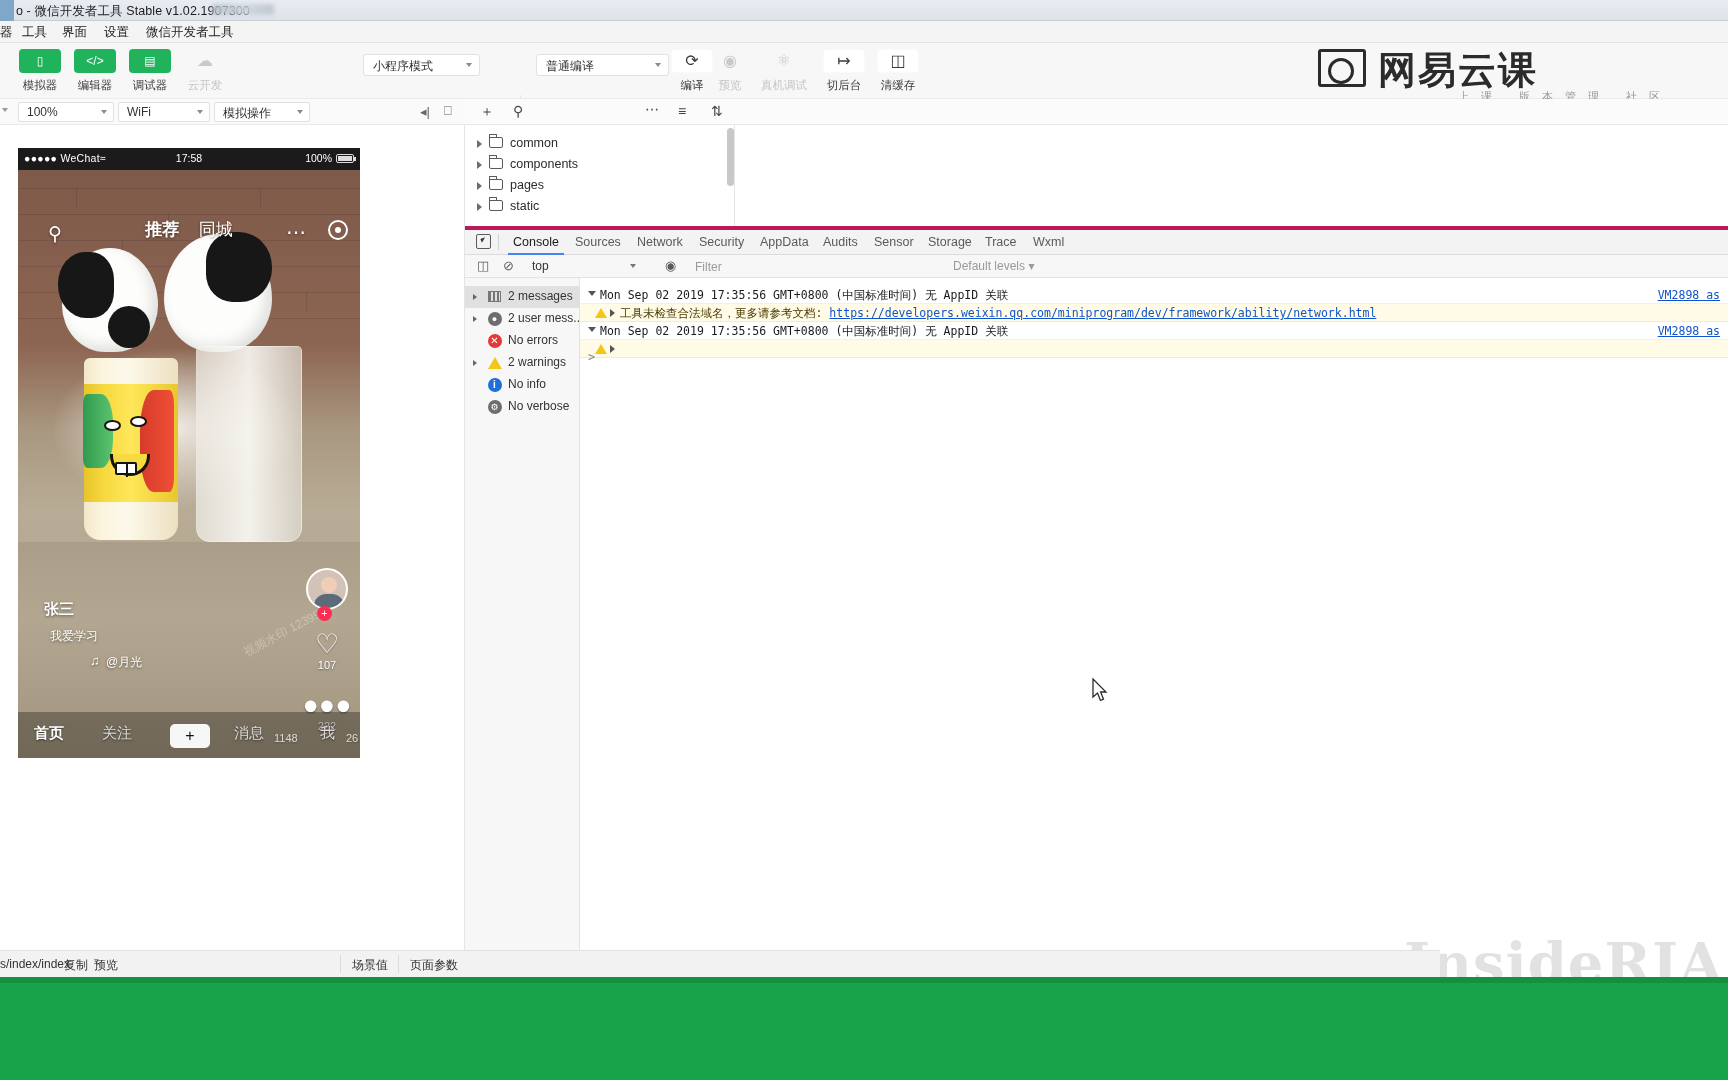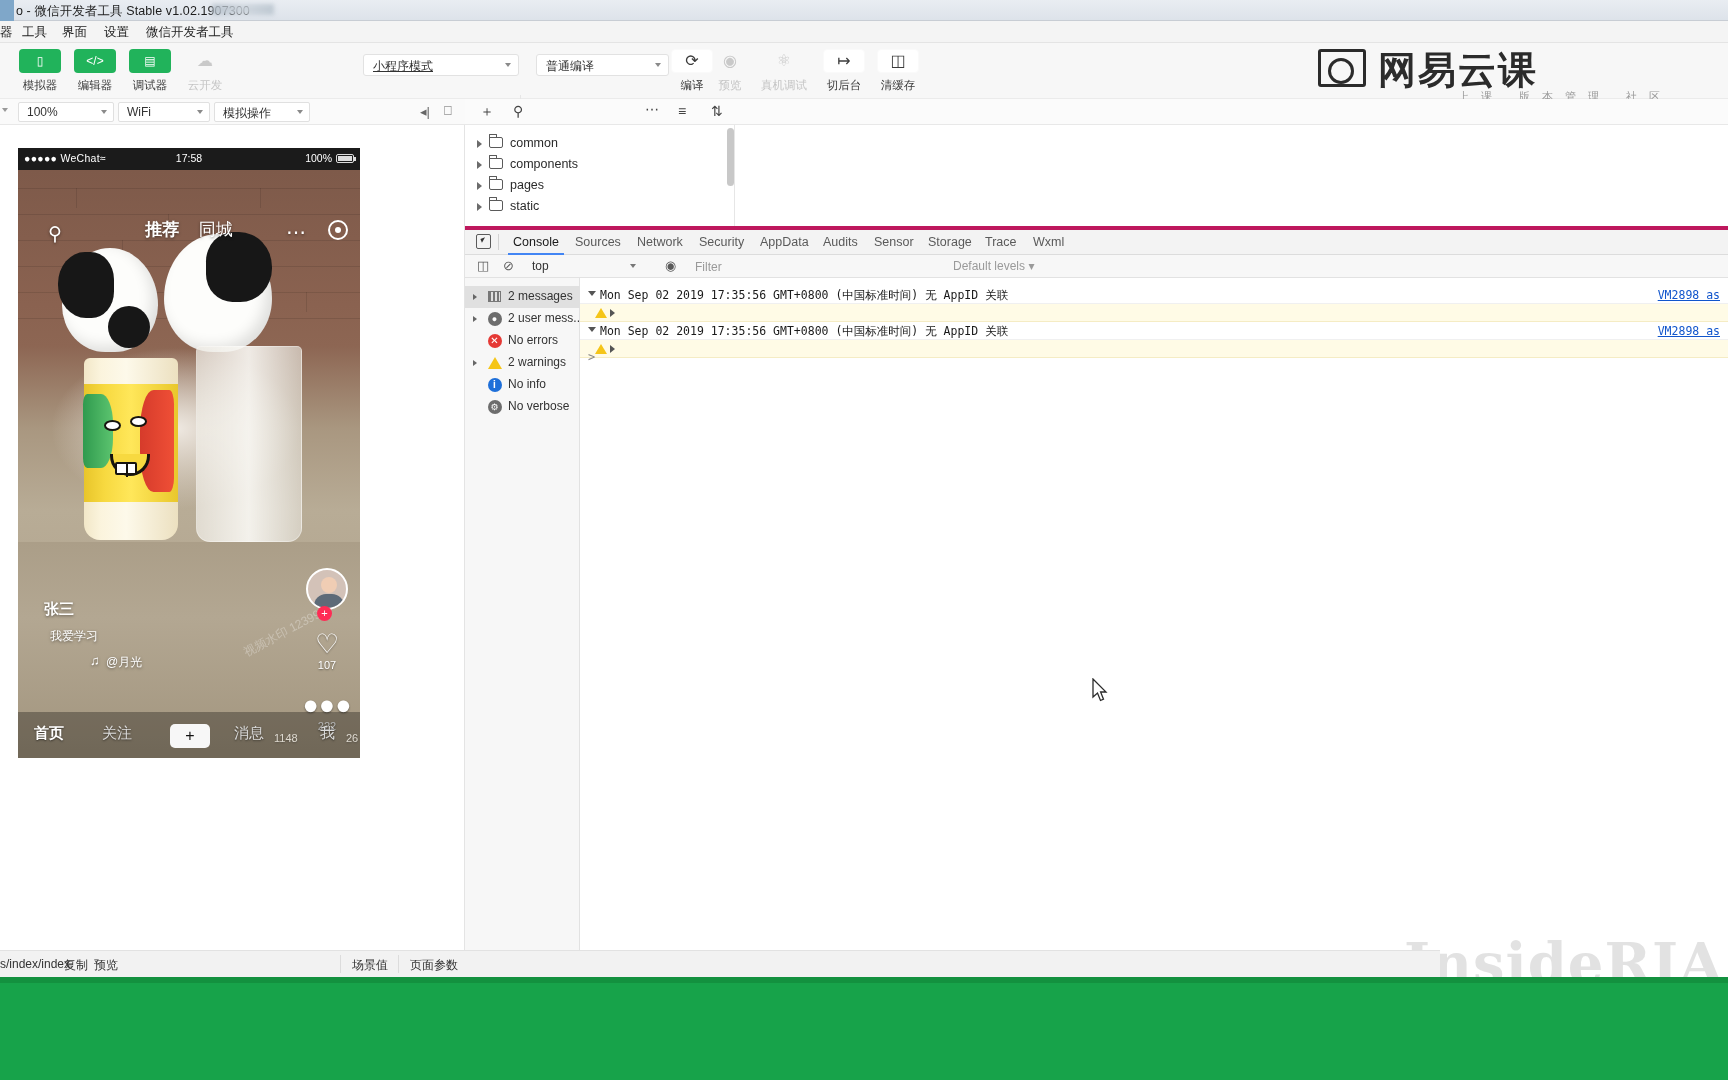--- a/index.html
+++ b/index.html
@@ -467,21 +467,21 @@
   </div>
   <div class="tool-btn green" style="left:124px">
     <div class="glyph">▤</div>
     <div class="lbl">调试器</div>
   </div>
   <div class="tool-btn flat" style="left:179px">
     <div class="glyph">☁</div>
     <div class="lbl">云开发</div>
   </div>
 
-  <div class="tb-select" style="left:363px; top:11px; width:156px;text-decoration:underline;">
+  <div class="tb-select" style="left:363px; top:11px; width:117px;">
     <span>小程序模式</span>
     <span class="caret"></span>
   </div>
 
   <div class="tb-divider" style="left:520px; top:52px;"></div>
 
   <div class="tb-select" style="left:536px; top:11px; width:133px;">
     <span>普通编译</span>
     <span class="caret"></span>
   </div>
@@ -738,20 +738,23 @@
 
     <div class="log-line" style="top:8px">
       <span class="tri"></span>
       <span class="txt">Mon Sep 02 2019 17:35:56 GMT+0800 (中国标准时间) 无 AppID 关联</span>
       <span class="vm">VM2898  as</span>
     </div>
 
     <div class="log-line warn" style="top:26px">
       <span class="wicon"></span>
       <span class="tri-r" style="left:30px"></span>
+      <span class="txt" style="left:40px">
+        <span>工具未检查合法域名，更多请参考文档: </span><a>https://developers.weixin.qq.com/miniprogram/dev/framework/ability/network.html</a>
+      </span>
     </div>
 
     <div class="log-line" style="top:44px">
       <span class="tri"></span>
       <span class="txt">Mon Sep 02 2019 17:35:56 GMT+0800 (中国标准时间) 无 AppID 关联</span>
       <span class="vm">VM2898  as</span>
     </div>
 
     <div class="log-line warn" style="top:62px">
       <span class="wicon"></span>

